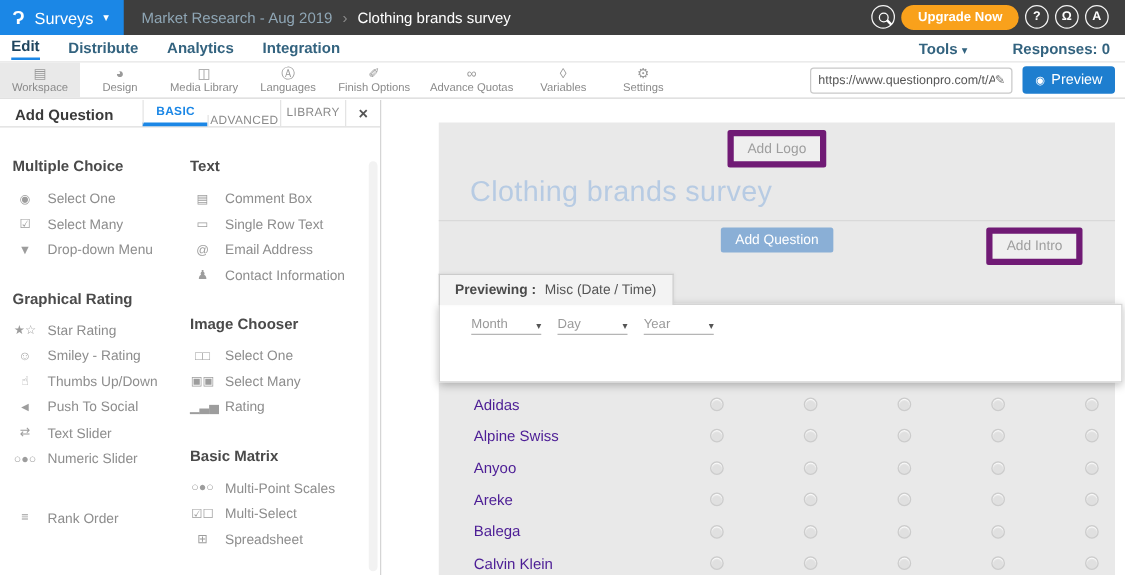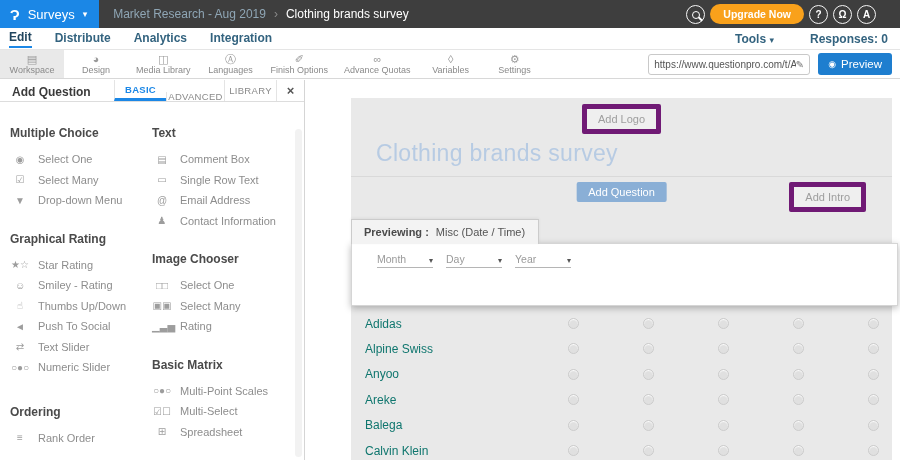--- a/index.html
+++ b/index.html
@@ -9,21 +9,21 @@
   
   .topbar { position:absolute; top:0; left:0; right:0; height:28px; background:#3e3e3e; display:flex; align-items:center; color:#fff; z-index:50; }
   .brand { background:#1b87e6; height:100%; display:flex; align-items:center; gap:8px; padding:0 12px 0 10px; }
   .brand .logo { font-size:15px; font-weight:bold; }
   .brand .prod { font-size:13px; }
   .brand .caret { font-size:9px; }
   .crumb { margin-left:14px; font-size:12px; display:flex; gap:8px; align-items:center; }
   .crumb .parent { color:#8fa6b5; }
   .crumb .sep { color:#8a8a8a; }
   .crumb .current { color:#fff; }
-  .topbar-right { margin-left:auto; display:flex; align-items:flex-end; gap:5px; padding-right:24px; }
+  .topbar-right { margin-left:auto; display:flex; align-items:flex-start; gap:5px; padding-right:13px; }
   .circle-btn { width:19px; height:19px; border:1px solid #f5f5f5; border-radius:50%; display:flex; align-items:center; justify-content:center; font-size:10px; font-weight:bold; color:#fff; cursor:pointer; }
   .mag { width:8px; height:8px; border:1.5px solid #fff; border-radius:50%; position:relative; }
   .mag::after { content:""; position:absolute; width:5px; height:1.5px; background:#fff; transform:rotate(45deg); right:-4px; bottom:-2px; }
   .upgrade { background:#f9a11b; color:#fff; border:none; border-radius:10px; height:20px; padding:0 13px; font-size:10.5px; font-weight:bold; cursor:pointer; }
 
   
   .navrow { position:absolute; top:28px; left:0; right:0; height:21px; background:#fff; display:flex; align-items:center; padding-left:9px; gap:23px; z-index:40; }
   .navlink { font-size:12px; font-weight:bold; color:#33637f; cursor:pointer; line-height:17px; }
   .navlink.active { color:#20455e; border-bottom:2px solid #1b87e6; }
   .nav-right { margin-left:auto; display:flex; gap:36px; padding-right:12px; font-size:12px; font-weight:bold; color:#33637f; }
@@ -70,21 +70,21 @@
   .logo-row { display:flex; justify-content:center; padding-top:6px; }
   .btn-ghost { border:5px solid #701a75; background:#efefef; color:#9e9e9e; font-size:11px; padding:4px 11px; border-radius:2px; cursor:pointer; font-family:"Liberation Sans",sans-serif; }
   .survey-title { margin:6px 0 0 25px; font-size:23px; font-weight:400; color:#b7cbe3; letter-spacing:.3px; cursor:pointer; }
   .card-divider { border-bottom:1px solid #d9d9d9; margin-top:9px; }
   .actions-row { position:relative; height:21px; margin-top:5px; }
   .btn-addq { position:absolute; left:50%; transform:translateX(-50%); background:#8aafd6; color:#fff; border:none; border-radius:2px; font-size:11px; padding:4px 12px; cursor:pointer; font-family:"Liberation Sans",sans-serif; }
   .btn-addintro { position:absolute; right:26px; top:0; }
 
   .matrix { position:absolute; left:0; right:0; top:213px; }
   .mrow { position:relative; height:25.4px; }
-  .mlabel { position:absolute; left:14px; top:50%; transform:translateY(-50%); font-size:12px; color:#0f766e; }
+  .mlabel { position:absolute; left:28px; top:50%; transform:translateY(-50%); font-size:12px; color:#4c1d95; }
   .radio { position:absolute; top:7px; width:11px; height:11px; border-radius:50%; background:#e0e0e0; border:1px solid #cccccc; box-shadow:inset 0 1px 1px rgba(255,255,255,.9); cursor:pointer; }
   .radio.c1{left:217px}.radio.c2{left:292px}.radio.c3{left:367px}.radio.c4{left:442px}.radio.c5{left:517px}
 
   
   .preview-pop { position:absolute; left:5px; right:2px; top:139px; z-index:10; }
   .pop-tab { display:inline-block; background:#f3f3f3; border:1px solid #cbcbcb; border-bottom:none; height:25px; padding:6px 13px 0 12px; font-size:11px; color:#4a4a4a; box-shadow:0 -1px 3px rgba(0,0,0,.06); position:relative; z-index:2; }
   .pop-tab .pfx { font-weight:bold; }
   .pop-tab .pname { margin-left:4px; color:#555; }
   .pop-panel { background:#fff; height:63px; box-shadow:0 2px 7px rgba(0,0,0,.28); border:1px solid #d5d5d5; margin-top:-1px; padding:9px 0 0 25px; position:relative; z-index:1; }
   .pop-q { font-size:15px; color:#4a4a4a; }
@@ -228,21 +228,20 @@
             <span class="qicon">⇄</span>
             <span class="qlabel">Text Slider</span>
           </div>
           <div class="qitem">
             <span class="qicon">○●○</span>
             <span class="qlabel">Numeric Slider</span>
           </div>
         </div>
 
         <div class="sec">
-          <div class="sec-h">Ordering</div>
           <div class="qitem">
             <span class="qicon">≡</span>
             <span class="qlabel">Rank Order</span>
           </div>
 
         </div>
       </div>
 
       <div class="pcol2">
         <div class="sec">

